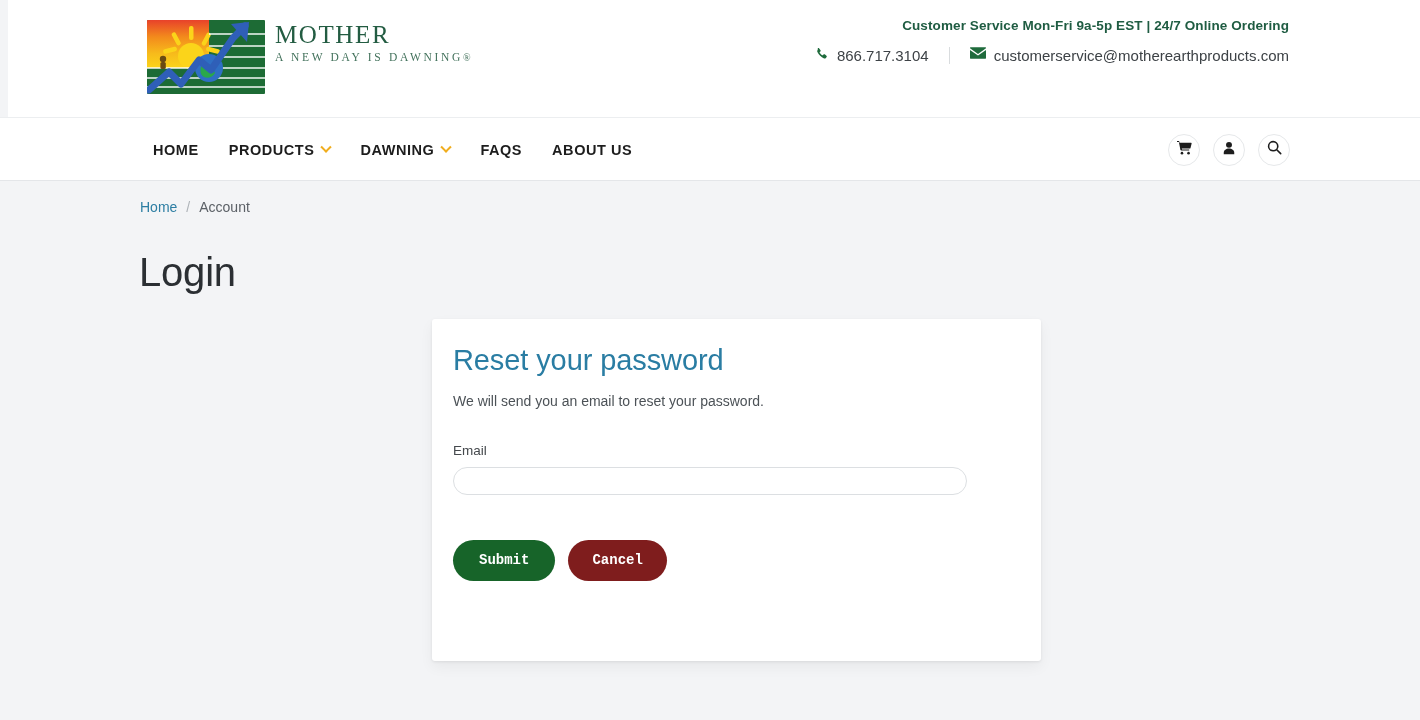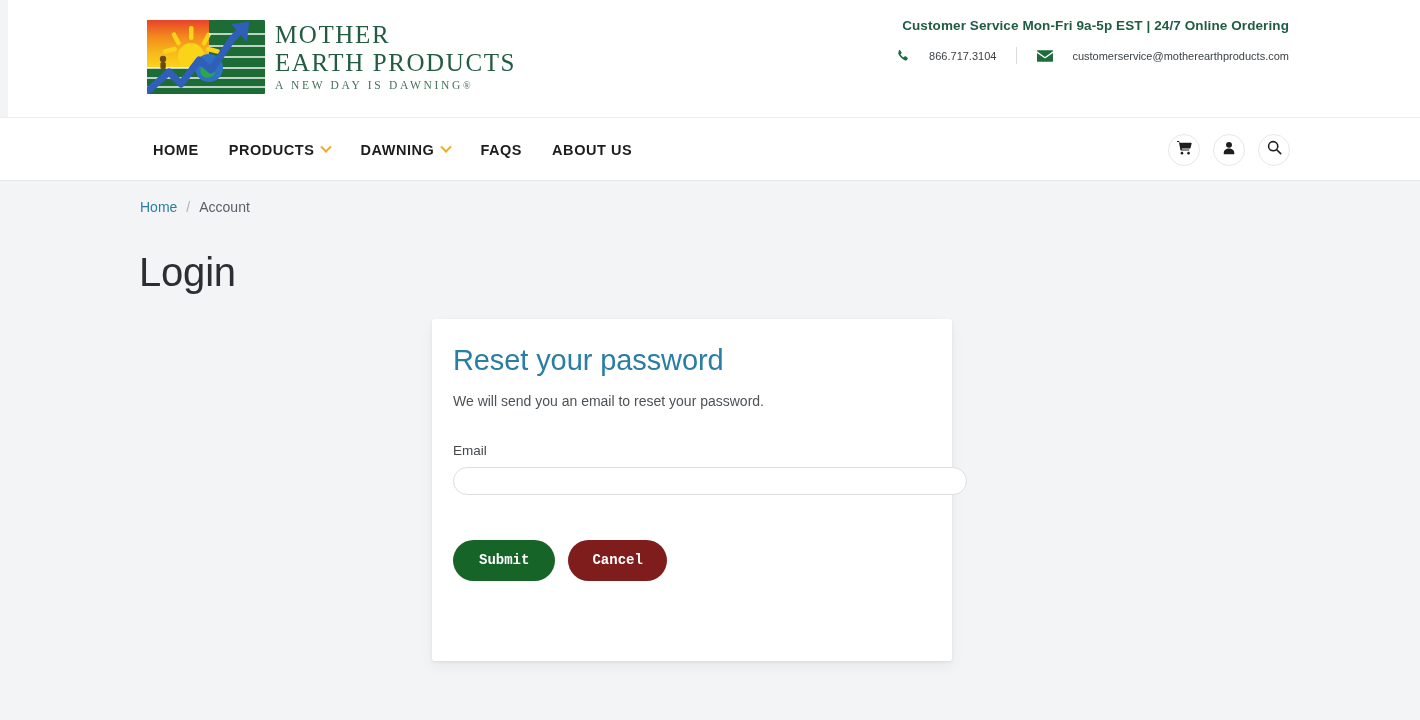--- a/index.html
+++ b/index.html
@@ -44,21 +44,21 @@
     position: absolute; right: 139px; top: 18px; text-align: right;
   }
   .contact-top {
     font-size: 13.5px; font-weight: bold; color: #1f5c42; letter-spacing: .1px;
     white-space: nowrap;
   }
   .contact-row {
     margin-top: 14px; display: flex; align-items: center; justify-content: flex-end;
     white-space: nowrap;
   }
-  .contact-item { display: flex; align-items: center; font-size: 11px; color: #3d4246; gap: 11px; }
+  .contact-item { display: flex; align-items: flex-start; font-size: 15px; color: #3d4246; }
   .contact-item .ci { margin-right: 8px; display: inline-flex; }
   .contact-divider { width: 1px; height: 17px; background: #d9dcde; margin: 0 20px; }
 
   
   .navbar {
     position: absolute; left: 0; top: 117px; width: 1420px; height: 64px;
     background: #ffffff;
     border-top: 1px solid #eceef0;
     border-bottom: 1px solid #e4e6e9;
   }
@@ -97,21 +97,21 @@
   .breadcrumb .sep { margin: 0 9px; color: #aeb3b8; }
   .page-title {
     position: absolute; left: 139px; top: 220px;
     font-size: 40px; font-weight: normal; color: #2b2f33;
     letter-spacing: -.2px; line-height: 50px;
   }
 
   
   .card {
     position: absolute; left: 432px; top: 319px;
-    width: 520px; height: 342px;
+    width: 609px; height: 342px;
     background: #ffffff; border-radius: 3px;
     box-shadow: 0 1px 3px rgba(0,0,0,.07), 0 6px 14px rgba(0,0,0,.05);
   }
   .card-inner { padding: 22px 21px 0 21px; }
   .card-title {
     font-size: 29px; color: #2a7da3; font-weight: normal;
     line-height: 38px; letter-spacing: -.1px; margin: 0;
   }
   .card-sub {
     margin-top: 12px; font-size: 14px; color: #4c5257; line-height: 20px;
@@ -184,21 +184,20 @@
           <path d="M84 4 L102 2 L100 22 Z" fill="#2f5fb8"></path>
 
           <g fill="#6a4a12">
             <circle cx="16" cy="39" r="3.2"></circle>
             <rect x="13.4" y="42" width="5.4" height="7" rx="1.6"></rect>
           </g>
         </svg>
       </div>
       <div class="logo-text">
         <div class="logo-line1">MOTHER</div>
-        <div class="logo-line2">EARTH PRODUCTS</div>
         <div class="logo-tag"><span>A NEW DAY IS DAWNING</span><span class="reg">®</span></div>
       </div>
     </div>
 
     <div class="contact-block">
       <div class="contact-top">Customer Service Mon-Fri 9a-5p EST | 24/7 Online Ordering</div>
       <div class="contact-row">
 
         <div class="contact-item">
           <span class="ci">

